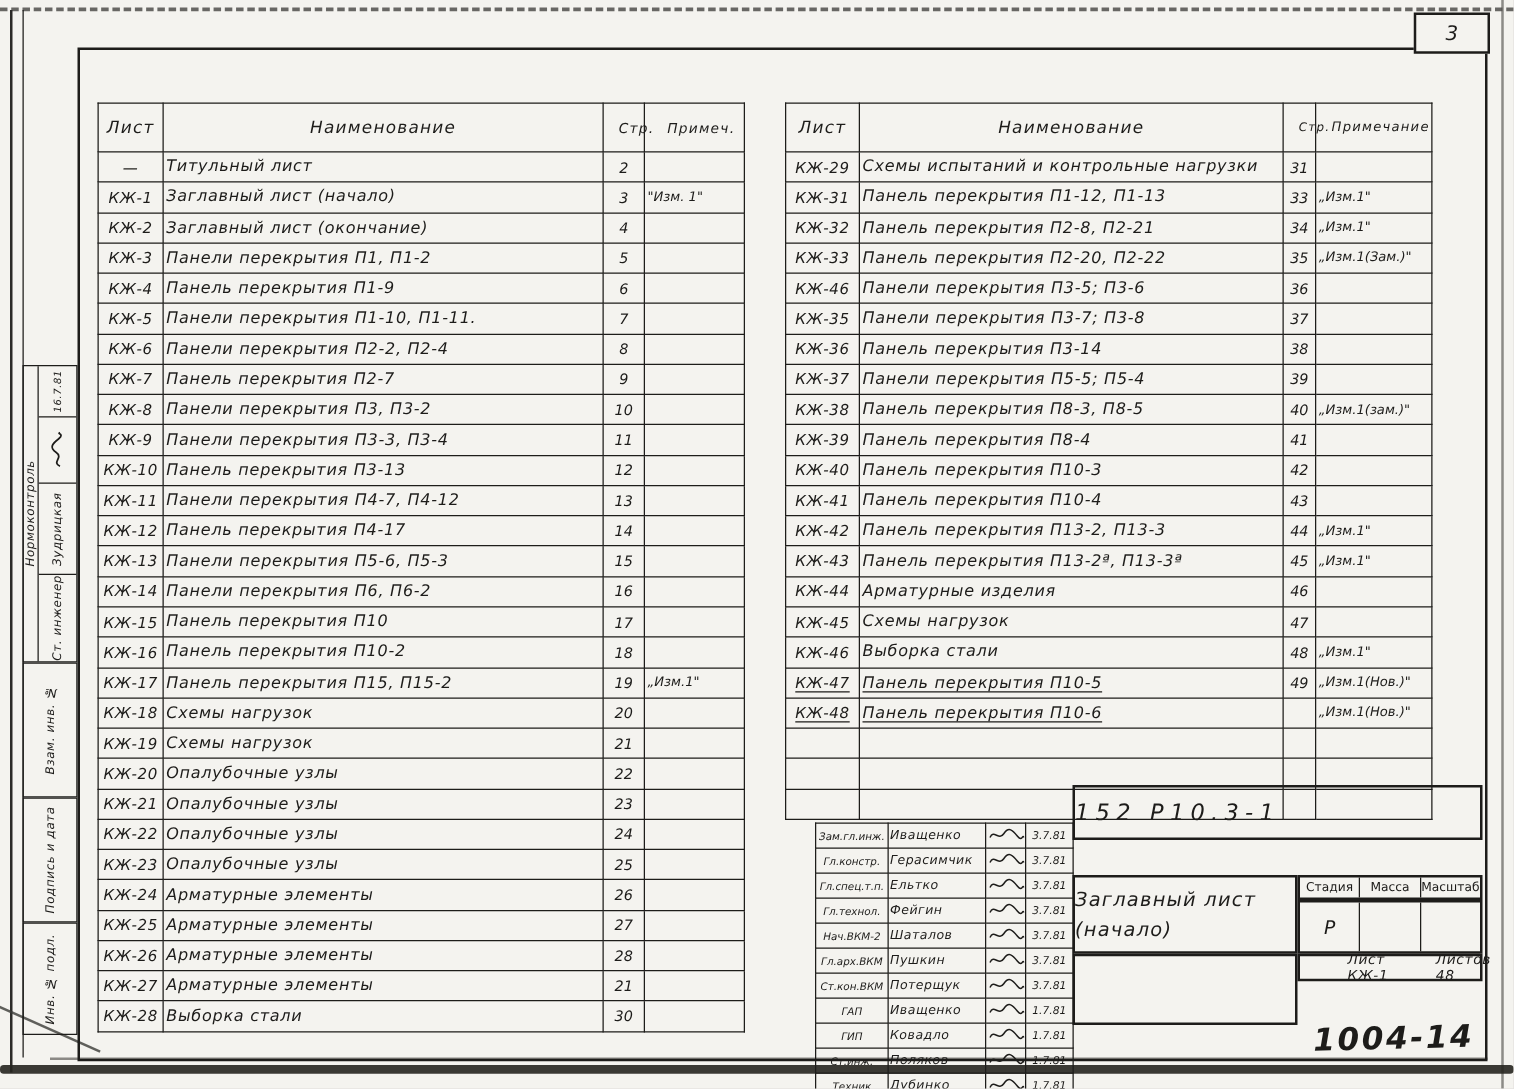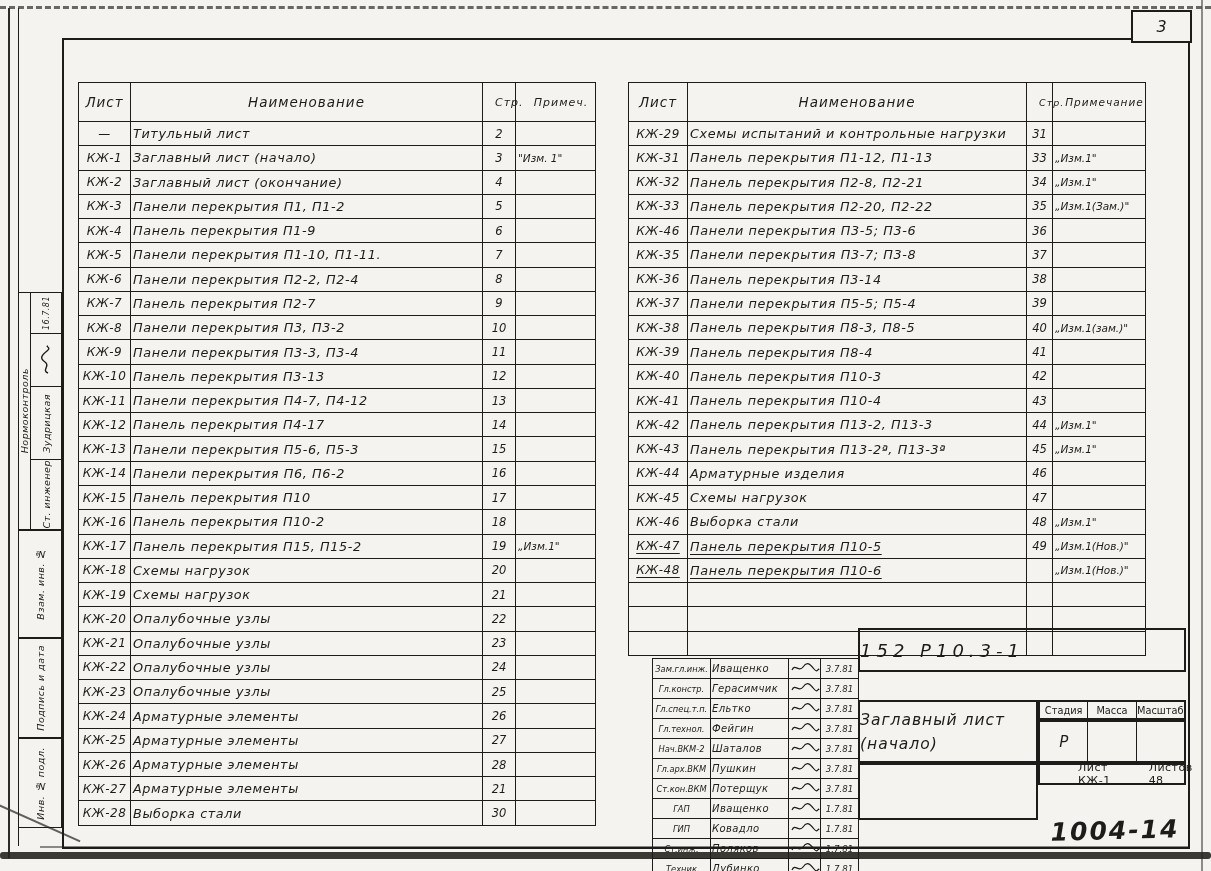--- a/index.html
+++ b/index.html
@@ -66,21 +66,21 @@
   .emptycell{left:858px;top:763px;width:180px;height:57px;}
   .smm-h{left:1038px;top:700px;width:148px;height:20px;display:flex;}
   .smm-h div{flex:1;border-right:1.4px solid var(--ink);display:flex;align-items:center;justify-content:center;
     font-size:9.8px;}
   .smm-h div:last-child{border-right:none;}
   .smm-v{left:1038px;top:720px;width:148px;height:43px;display:flex;}
   .smm-v div{flex:1;border-right:1.4px solid var(--ink);display:flex;align-items:center;justify-content:center;
     font-style:italic;font-size:15px;}
   .smm-v div:last-child{border-right:none;}
   .listrow{left:1038px;top:763px;width:148px;height:22px;display:flex;}
-  .listrow div{flex:1;display:flex;align-items:center;justify-content:center;font-size:11px;letter-spacing:.5px;padding-left:38px;}
+  .listrow div{flex:1;display:flex;align-items:center;justify-content:center;font-style:italic;font-size:11px;letter-spacing:.5px;padding-left:38px;}
   .orgcell{left:1038px;top:785px;width:148px;height:35px;display:flex;flex-direction:column;align-items:center;justify-content:center;}
   .orgname{font-style:italic;font-weight:bold;font-size:14.5px;letter-spacing:1.5px;}
   .orgcity{font-style:italic;font-size:9.5px;margin-top:-1px;}
   .doccode{position:absolute;left:1040px;top:816px;width:150px;text-align:center;font-style:italic;font-weight:bold;
     font-size:25px;letter-spacing:2px;transform:rotate(-1.5deg);}
 </style>
 </head>
 <body>
 
 <div class="page">

